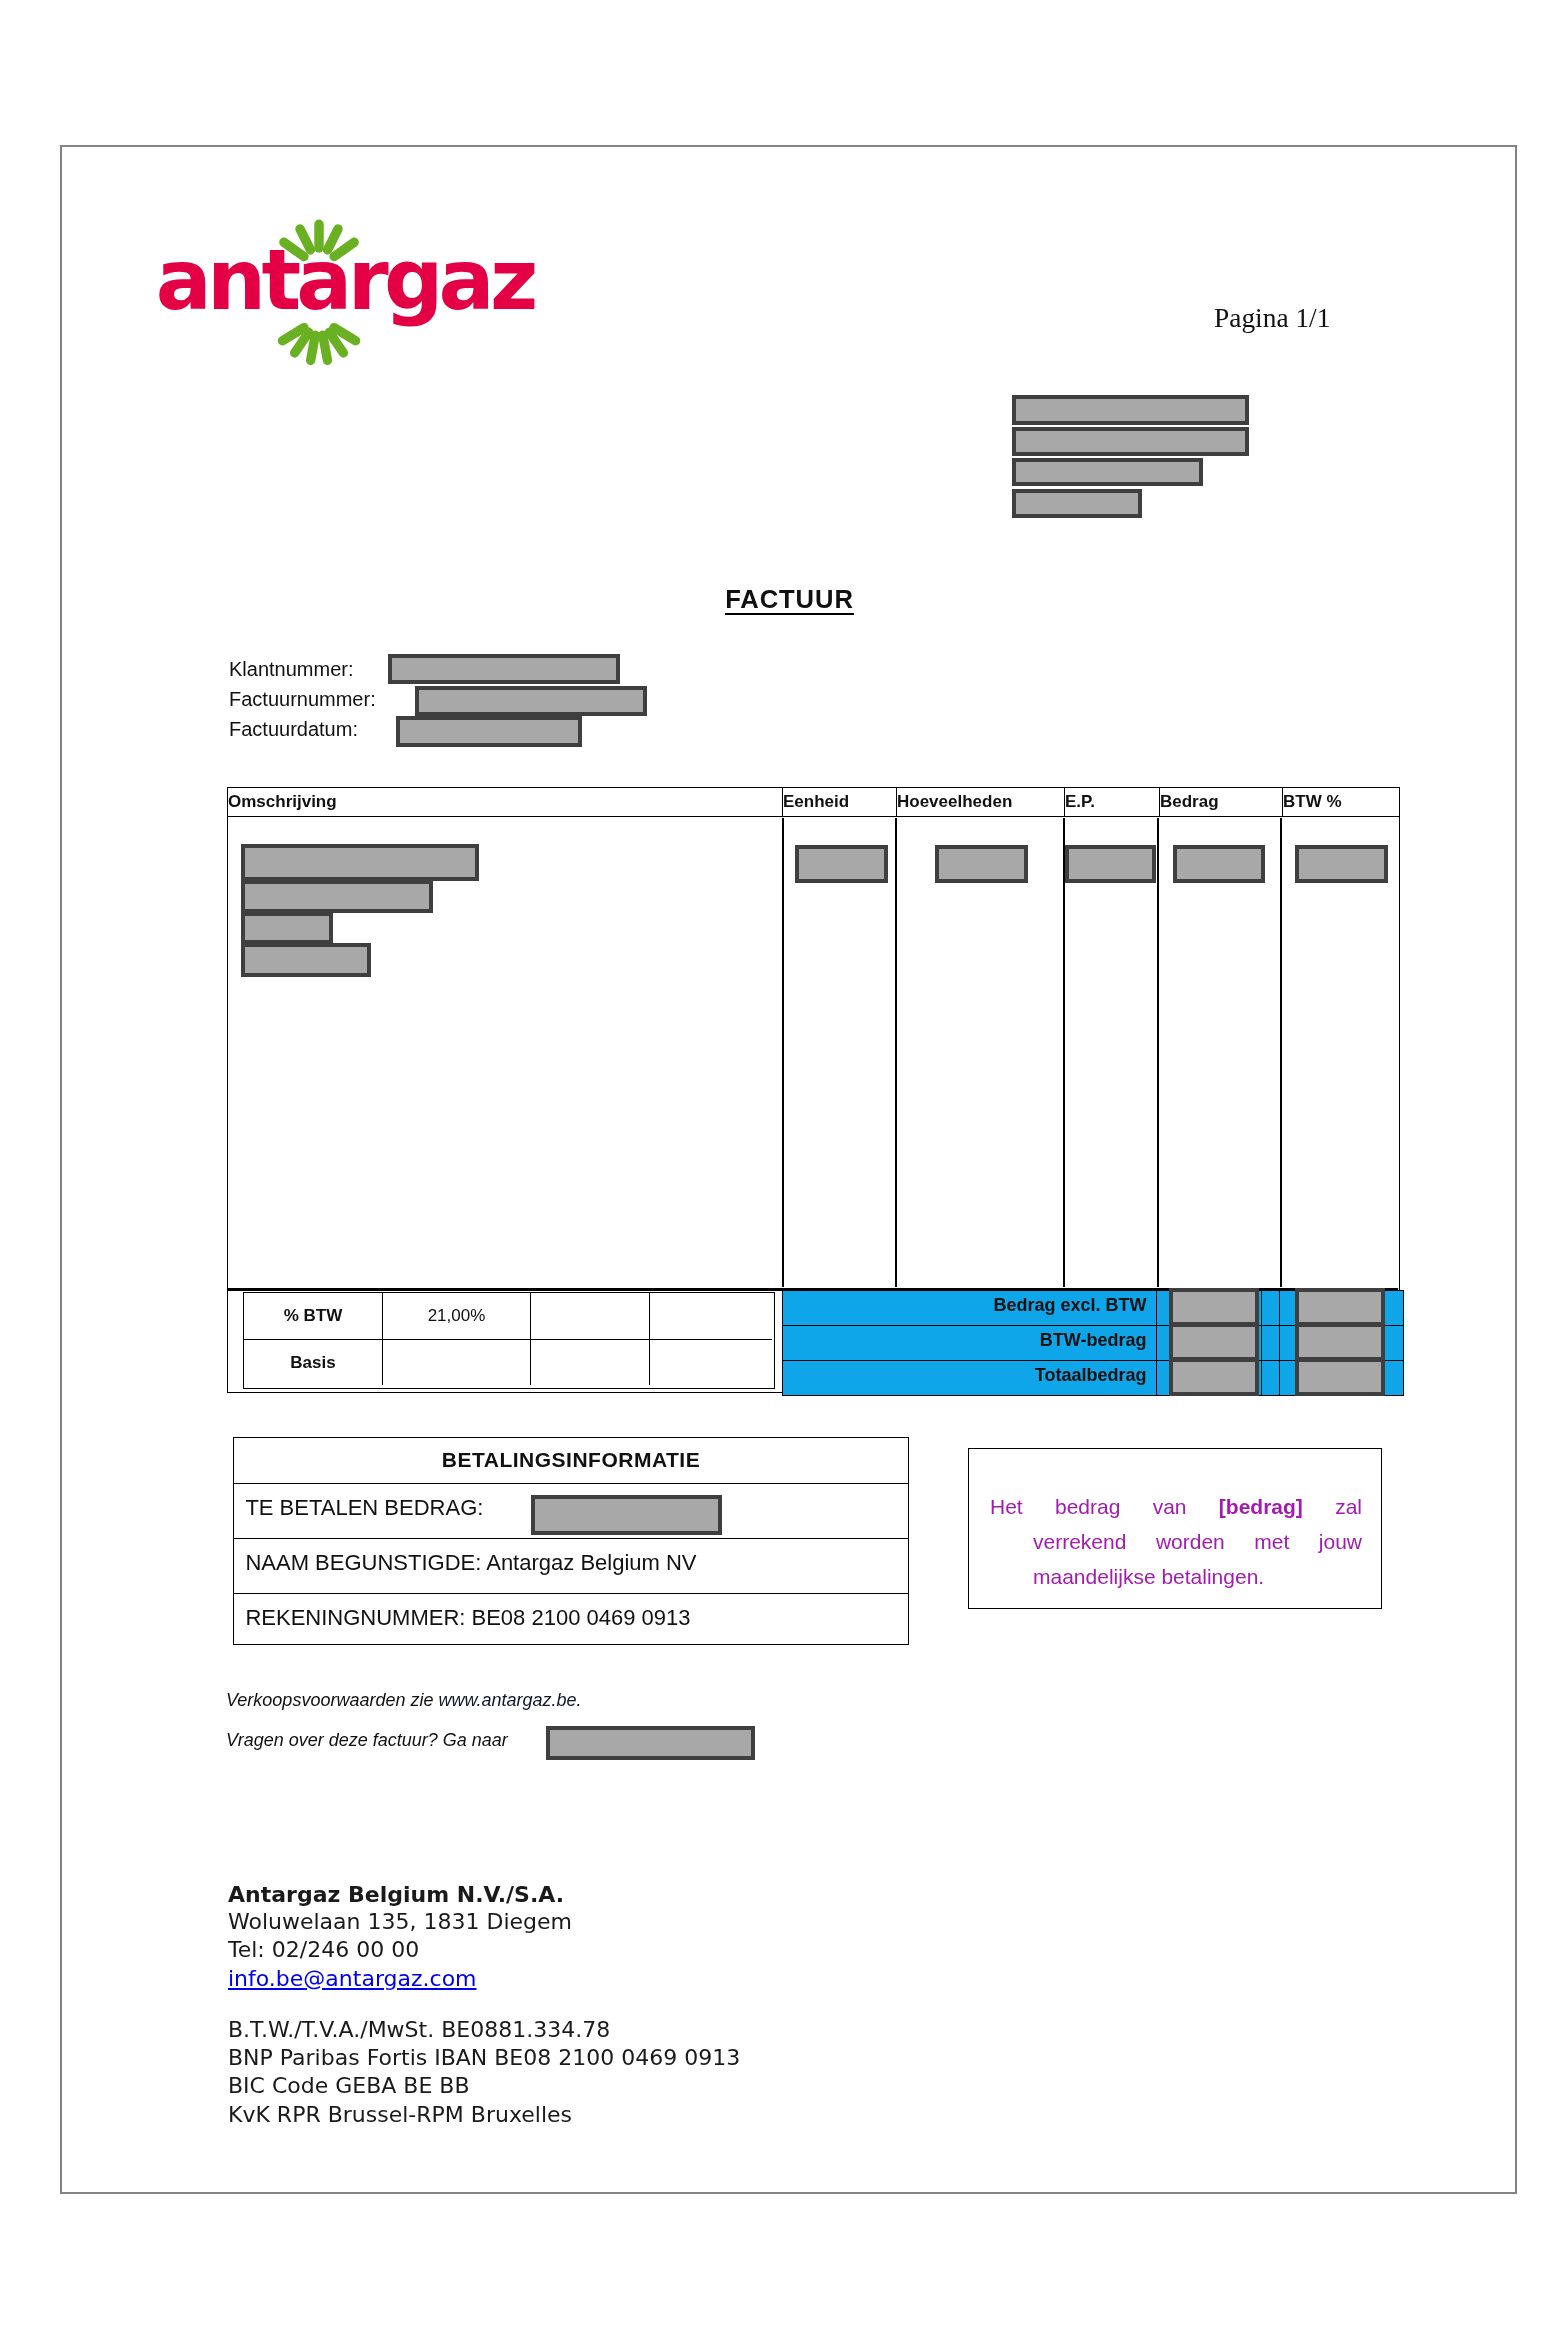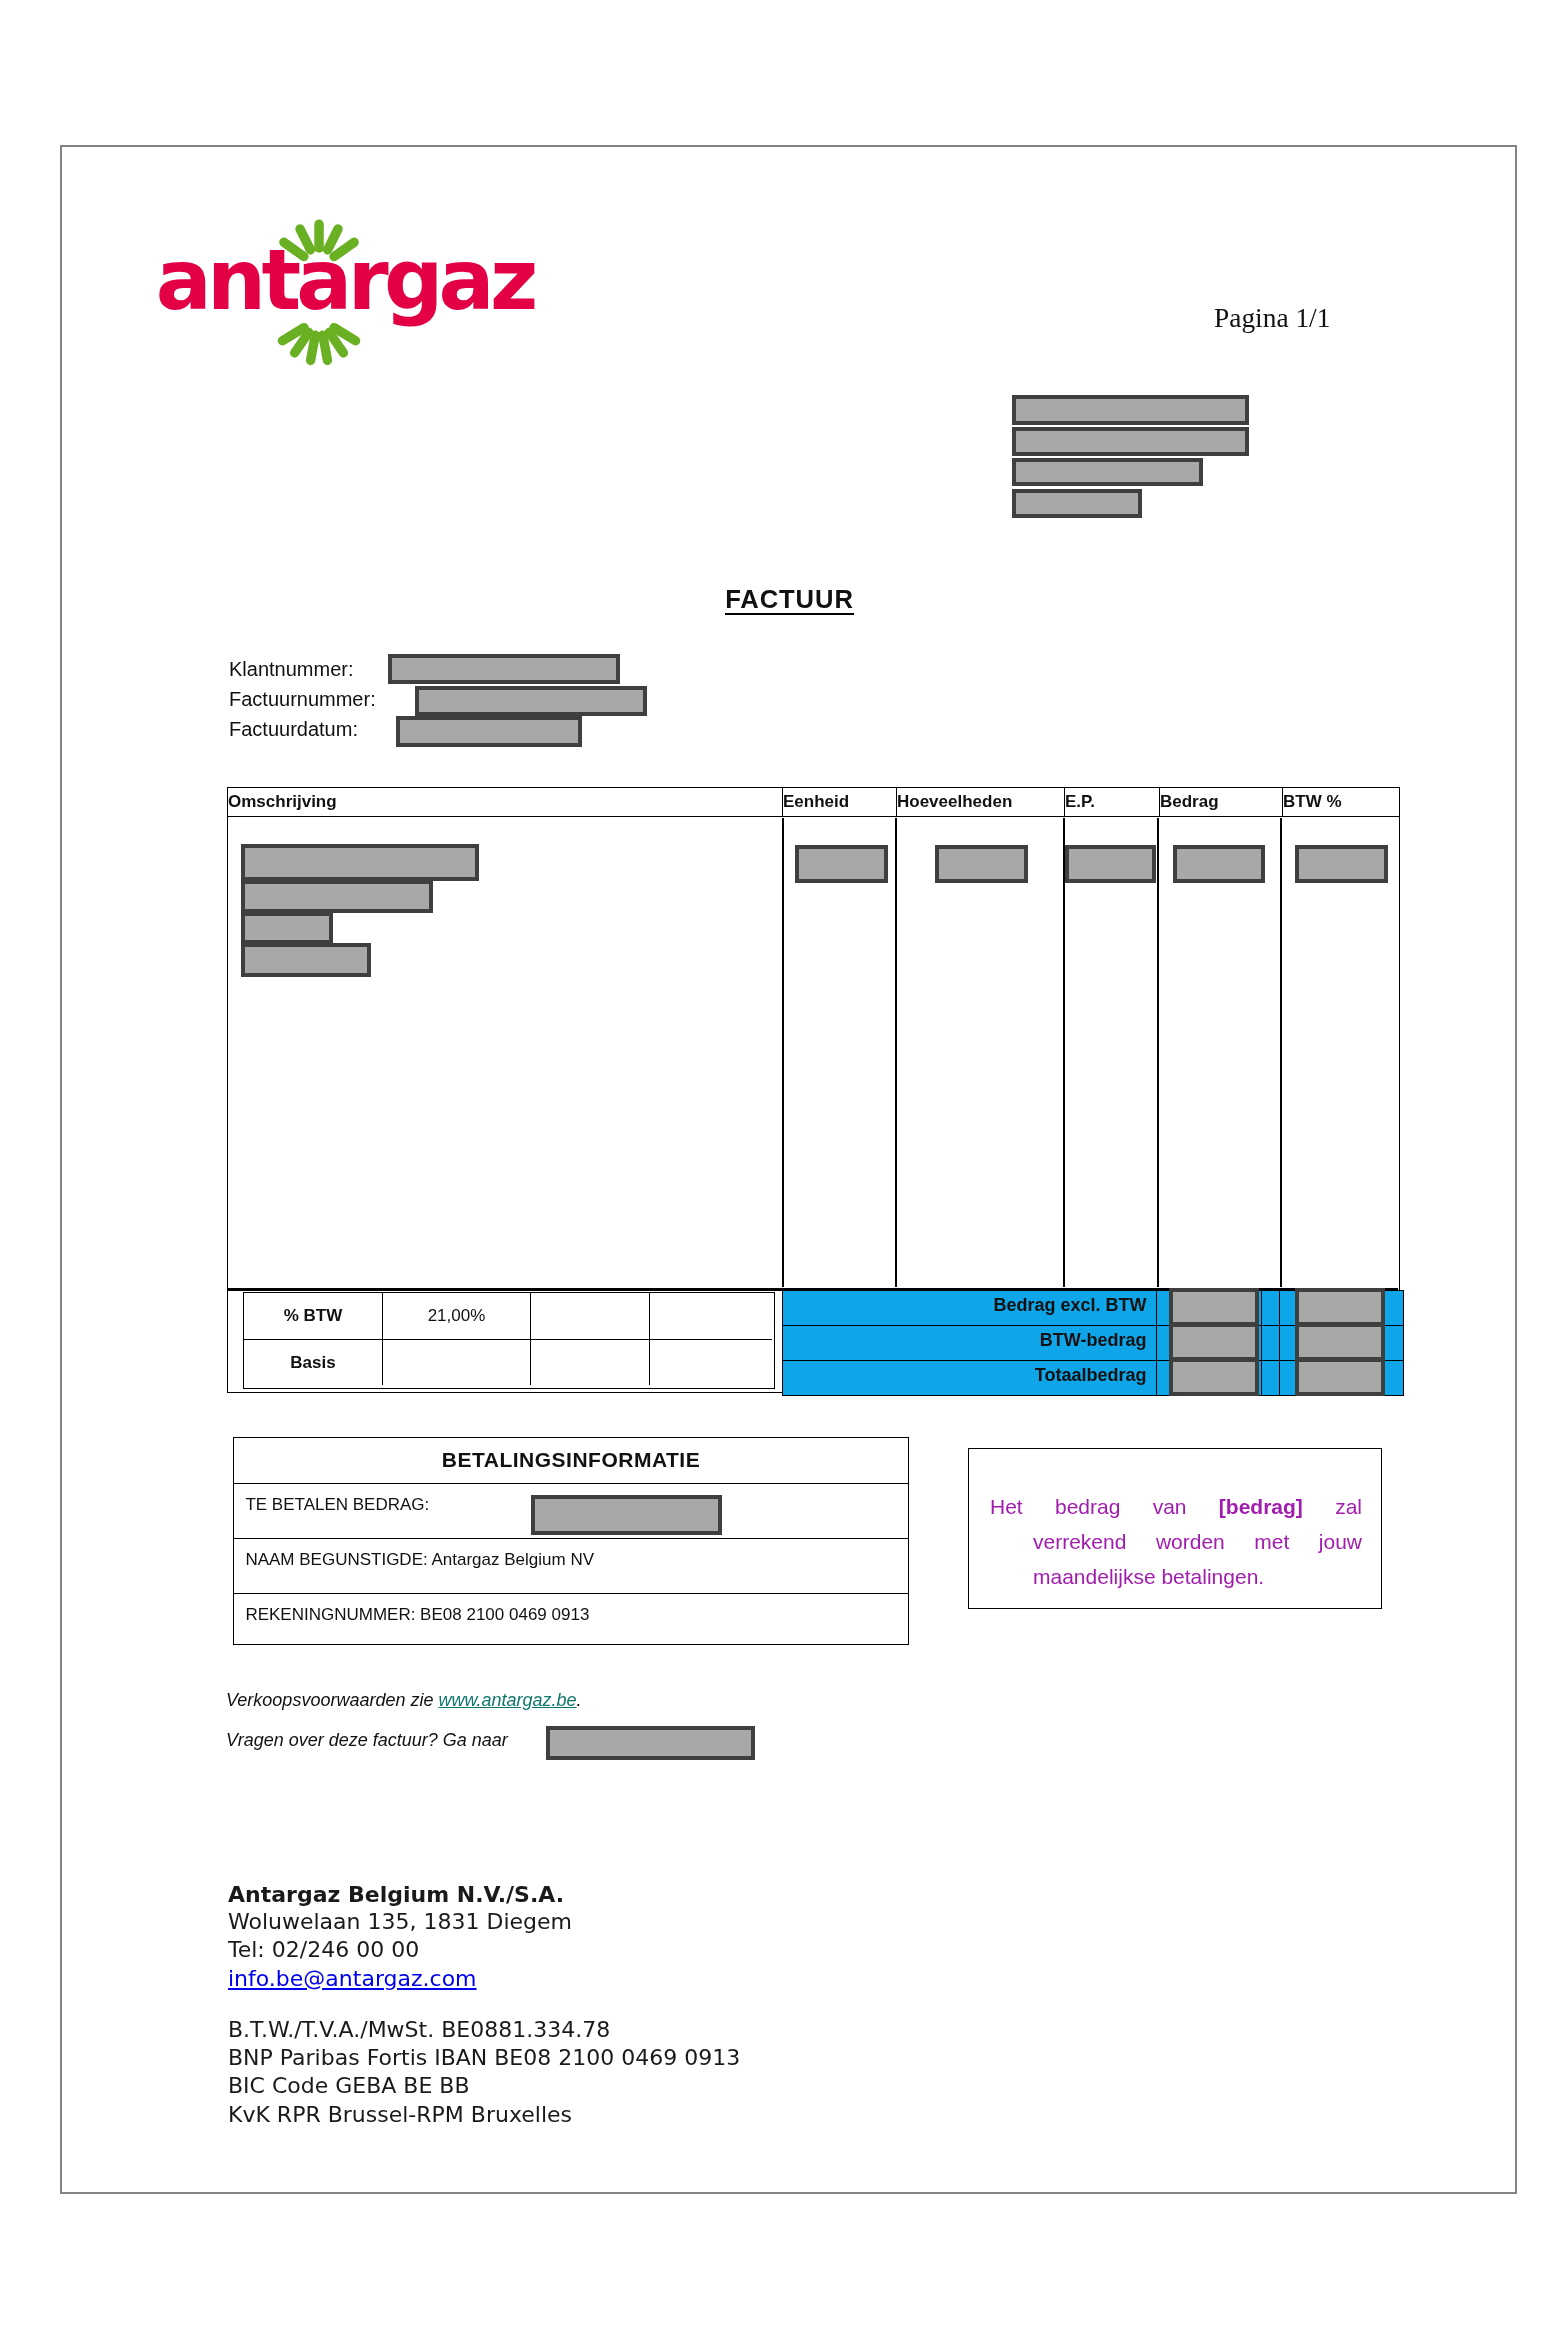--- a/index.html
+++ b/index.html
@@ -37,29 +37,29 @@
   .trow{position:absolute;left:554px;width:620px;height:34px;border:1.9px solid #000;
         display:grid;grid-template-columns:374px 105px 18px 119px;background:#0ea5e9;}
   .trow .lbl{font-size:18px;font-weight:bold;text-align:right;line-height:29px;
              padding-right:9.5px;border-right:1.9px solid #000;}
   .trow .cell{position:relative;border-right:1.9px solid #000;}
   .trow .cell:last-child{border-right:none;}
   
   .pay{border:1.9px solid #000;}
   .pay-h{height:45px;border-bottom:1.9px solid #000;font-size:21px;font-weight:bold;
          text-align:center;line-height:44px;letter-spacing:0.5px;}
-  .pay-r{position:relative;font-size:17px;padding:11.4px 0 0 11.4px;box-sizing:border-box;}
+  .pay-r{position:relative;font-size:22px;padding:11.4px 0 0 11.4px;box-sizing:border-box;}
   
   .note{border:1.9px solid #000;font-size:21px;line-height:35px;color:#a21caf;}
   .nline{text-align:justify;text-align-last:justify;}
   .indent{padding-left:43px;}
   .nb{font-weight:bold;}
   
   .it{font-style:italic;font-size:18px;}
-  .link{color:#0f766e;text-decoration:underline;}
+  .link{color:#0f172a;}
   
   .foot{font-family:"DejaVu Sans",sans-serif;font-size:22px;line-height:24.6px;color:#1a1a1a;}
   .foot-b{font-weight:bold;}
   .foot-link{color:#0000ee;text-decoration:underline;}
 </style>
 </head>
 <body>
 
 <div class="page">
 

